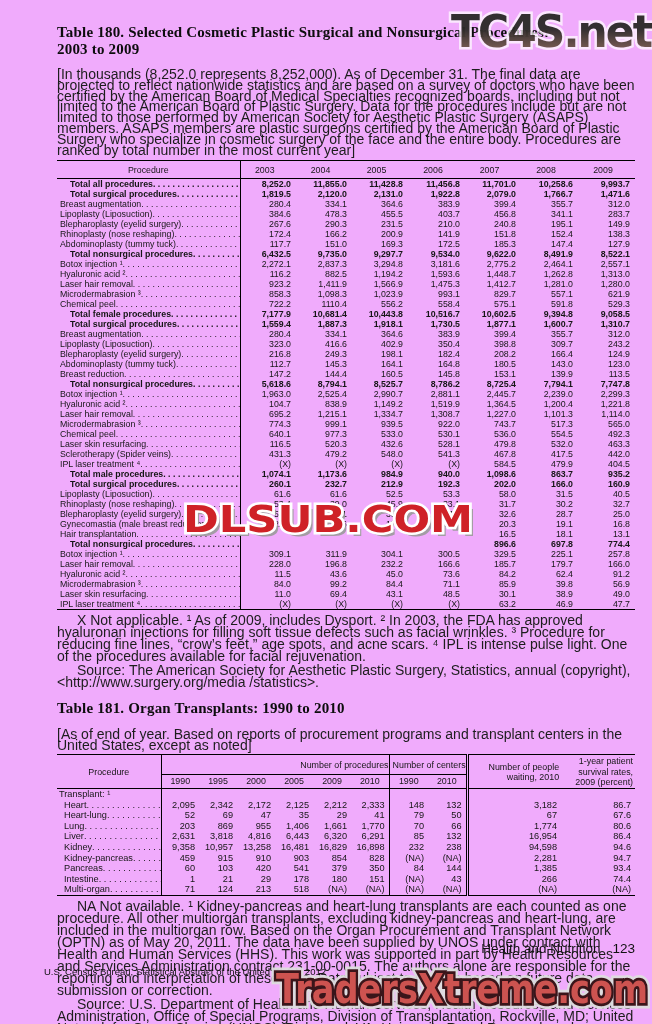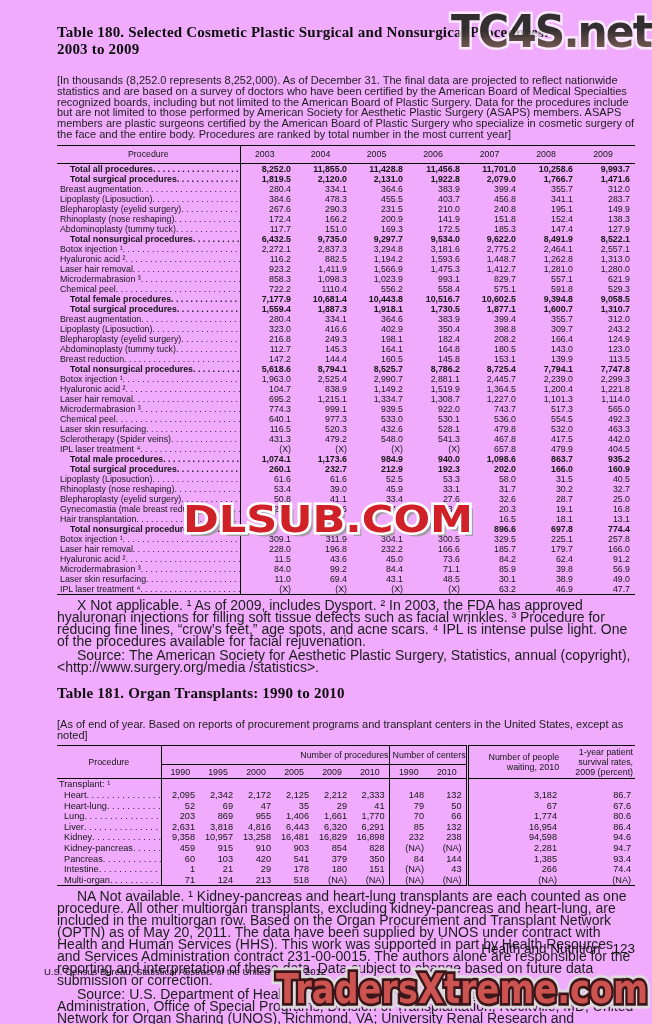--- a/index.html
+++ b/index.html
@@ -3,21 +3,21 @@
 <meta charset="utf-8">
 <style>
   *{margin:0;padding:0;box-sizing:border-box}
   html,body{background:#ffffff}
   .page{position:relative;width:652px;height:1024px;background:#f0abfc;overflow:hidden;
         color:#161616;font-family:"Liberation Sans",sans-serif;}
   .content{padding:24px 17px 0 57px}
   .t-title{font-family:"Liberation Serif",serif;font-weight:bold;font-size:15px;
            line-height:16.5px;color:#0d0d0d;letter-spacing:.2px}
   .t-title .l{display:block}
-  .note{font-size:11px;line-height:10.8px;margin-top:18px;color:#1d1d1d}
+  .note{font-size:14px;line-height:10.8px;margin-top:12px;color:#1d1d1d}
   table.t{border-collapse:collapse;table-layout:fixed;width:578px}
   .t th,.t td{font-weight:normal;padding:0}
   
   .t180{margin-top:5px;font-size:8.8px;border-top:1.7px solid #000;border-bottom:1px solid #000}
   .t180 thead th{height:18px;vertical-align:middle;border-bottom:1px solid #000;font-size:8.8px}
   .t180 th.proc-h{border-right:1px solid #000;text-align:center}
   .t180 th.yr{text-align:center;padding-right:7px}
   .t180 td{height:10px;line-height:10px;vertical-align:bottom}
   .t180 td.lbl{border-right:1px solid #000}
   .lblwrap{display:flex;align-items:center;overflow:hidden}
@@ -521,21 +521,21 @@
               <td class="lbl">
                 <div class="lblwrap">
                   <span class="lbl-t">IPL laser treatment ⁴</span>
                   <span class="dots"></span>
                 </div>
               </td>
               <td class="num">(X)</td>
               <td class="num">(X)</td>
               <td class="num">(X)</td>
               <td class="num">(X)</td>
-              <td class="num">657.8</td>
+              <td class="num">584.5</td>
               <td class="num">479.9</td>
               <td class="num">404.5</td>
             </tr>
             <tr class="bold-row">
               <td class="lbl">
                 <div class="lblwrap">
                   <span class="lbl-t">Total male procedures</span>
                   <span class="dots"></span>
                 </div>
               </td>

